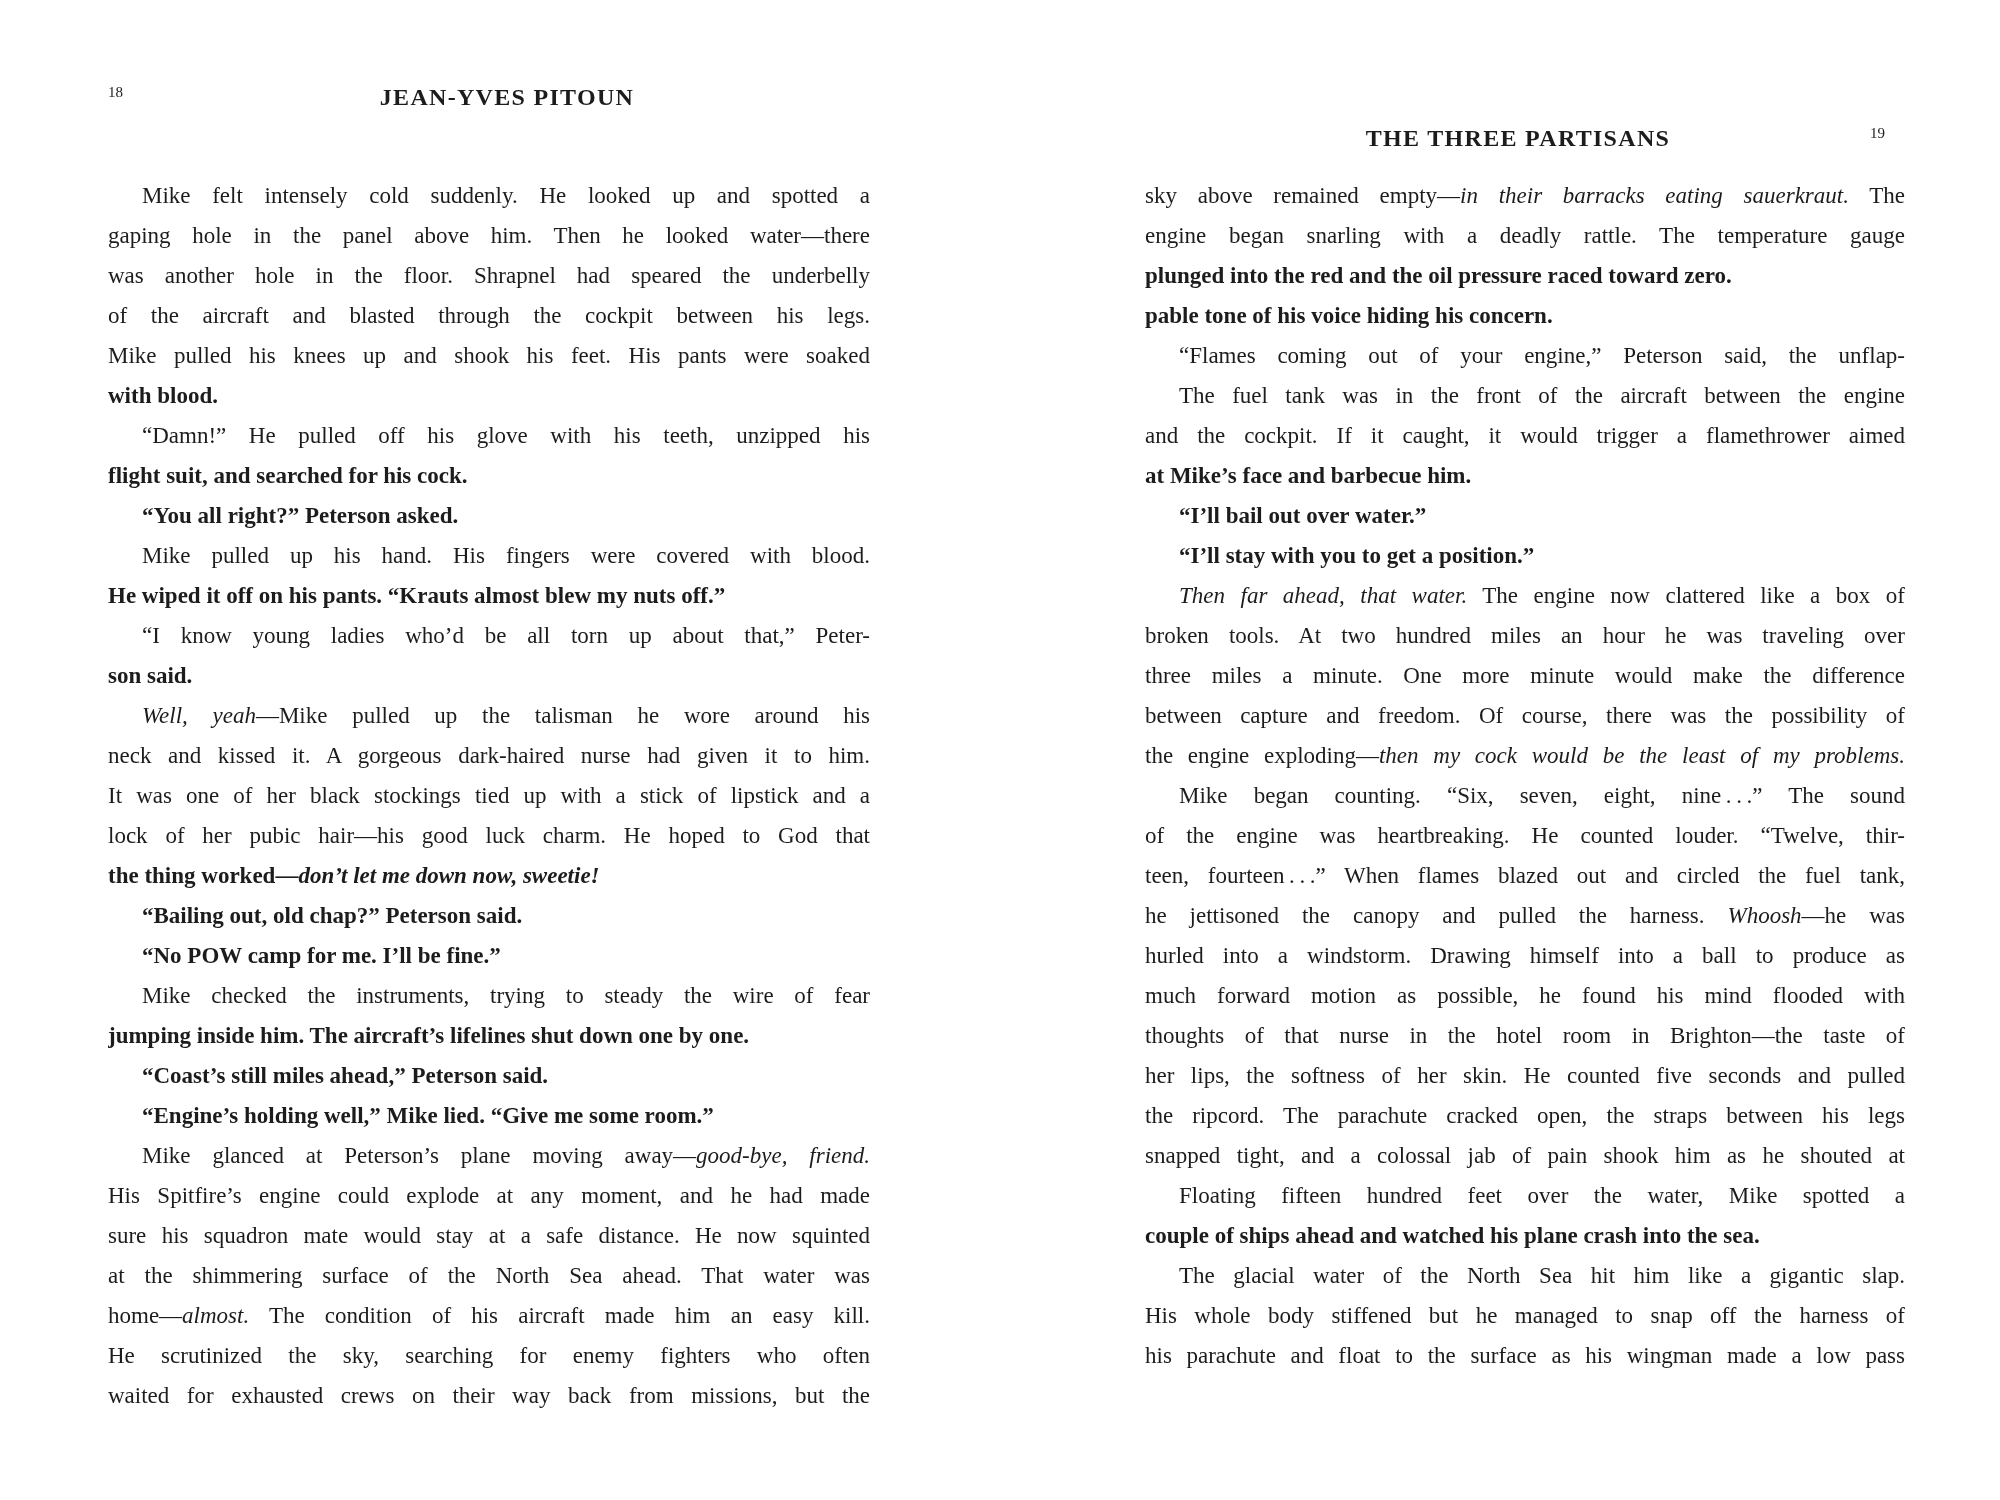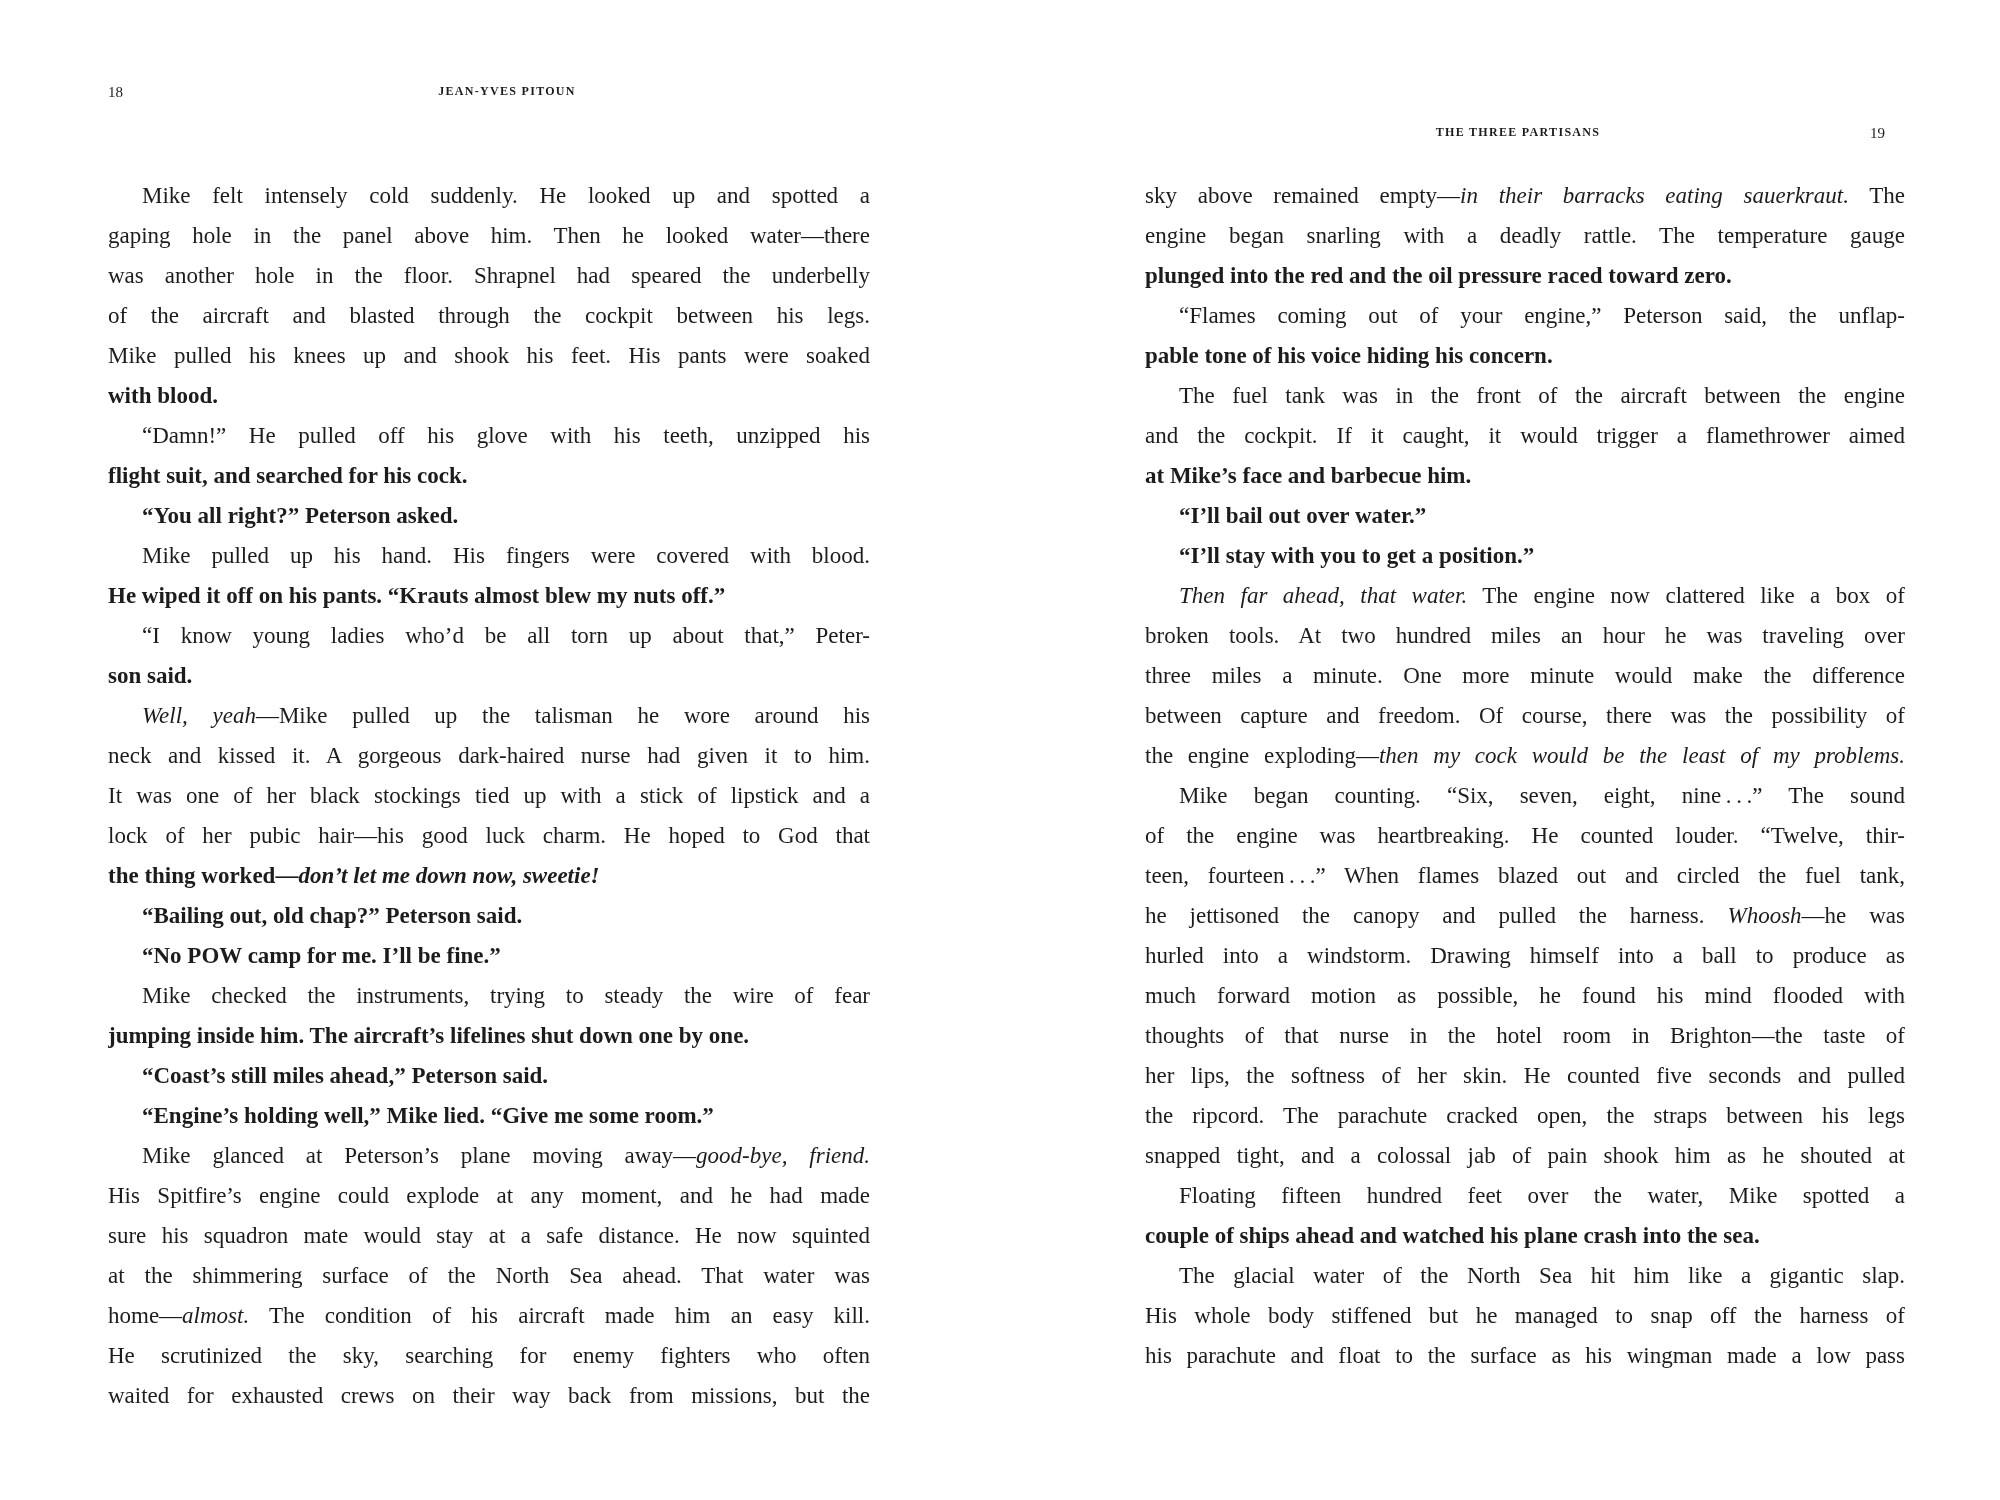--- a/index.html
+++ b/index.html
@@ -16,21 +16,21 @@
   .page-head{
     position:absolute;top:84px;height:28px;
     font-size:20px;letter-spacing:1.3px;
     white-space:nowrap;
   }
   .head-left{left:108px;width:762px;}
   .head-right{left:1125px;width:760px;margin-top:41px;}
   .folio{position:absolute;top:0;font-size:15px;letter-spacing:0;}
   .folio-left{left:0;}
   .folio-right{right:0;}
-  .running-head{display:block;text-align:center;font-weight:bold;font-size:12px;}
+  .running-head{display:block;text-align:center;font-weight:bold;font-size:24px;}
   .head-left .running-head{transform:translateX(18px);}
   .head-right .running-head{transform:translateX(13px);}
   .page-body{position:absolute;top:176px;}
   .body-left{left:108px;width:762px;}
   .body-right{left:1125px;width:760px;margin-left:20px;}
   .line{
     height:40px;line-height:40px;
     font-size:23px;
     text-align:justify;
     text-align-last:justify;
@@ -87,22 +87,22 @@
 
   <div class="page">
     <div class="page-head head-right">
       <span class="running-head">THE THREE PARTISANS</span>
       <span class="folio folio-right">19</span>
     </div>
     <div class="page-body body-right" id="body-1">
         <div class="line"><span>sky above remained empty—</span><i>in their barracks eating sauerkraut.</i><span> The</span></div>
         <div class="line"><span>engine began snarling with a deadly rattle. The temperature gauge</span></div>
         <div class="line last"><span>plunged into the red and the oil pressure raced toward zero.</span></div>
+        <div class="line last"><span>pable tone of his voice hiding his concern.</span></div>
         <div class="line indent"><span>“Flames coming out of your engine,” Peterson said, the unflap-</span></div>
-        <div class="line last"><span>pable tone of his voice hiding his concern.</span></div>
         <div class="line indent"><span>The fuel tank was in the front of the aircraft between the engine</span></div>
         <div class="line"><span>and the cockpit. If it caught, it would trigger a flamethrower aimed</span></div>
         <div class="line last"><span>at Mike’s face and barbecue him.</span></div>
         <div class="line last indent"><span>“I’ll bail out over water.”</span></div>
         <div class="line last indent"><span>“I’ll stay with you to get a position.”</span></div>
         <div class="line indent"><i>Then far ahead, that water.</i><span> The engine now clattered like a box of</span></div>
         <div class="line"><span>broken tools. At two hundred miles an hour he was traveling over</span></div>
         <div class="line"><span>three miles a minute. One more minute would make the difference</span></div>
         <div class="line"><span>between capture and freedom. Of course, there was the possibility of</span></div>
         <div class="line"><span>the engine exploding—</span><i>then my cock would be the least of my problems.</i></div>

